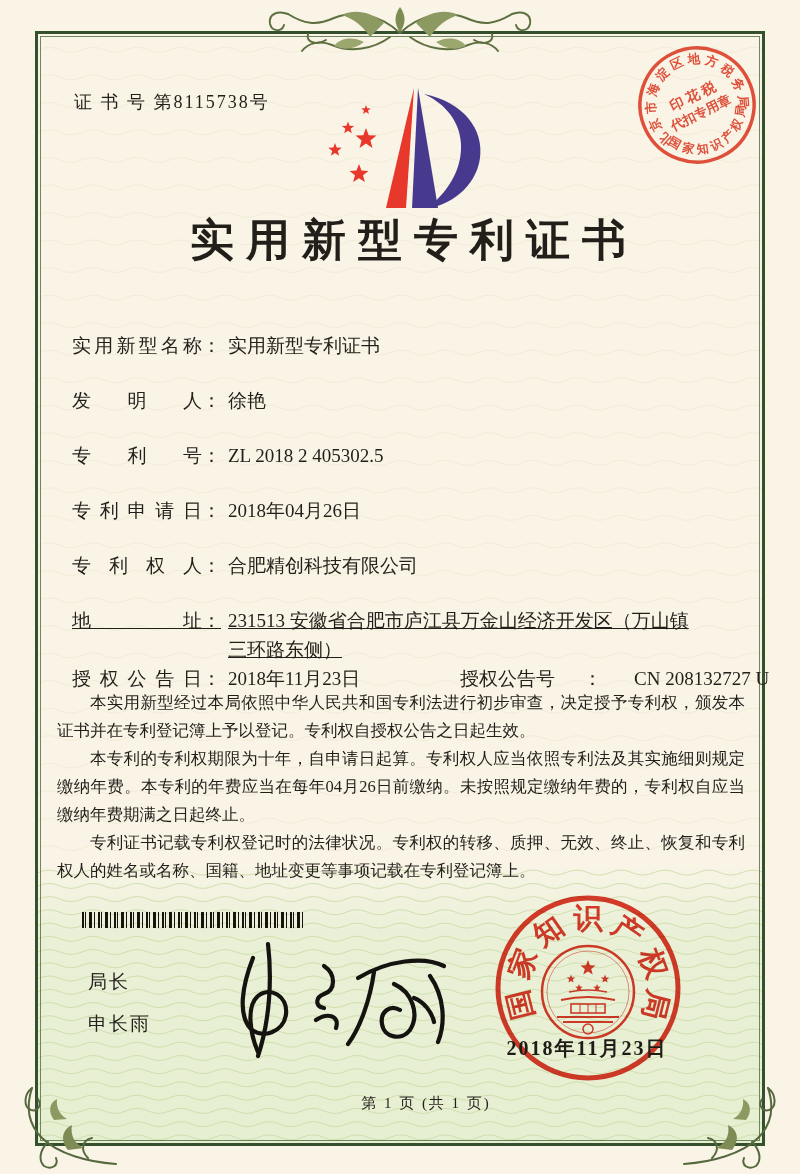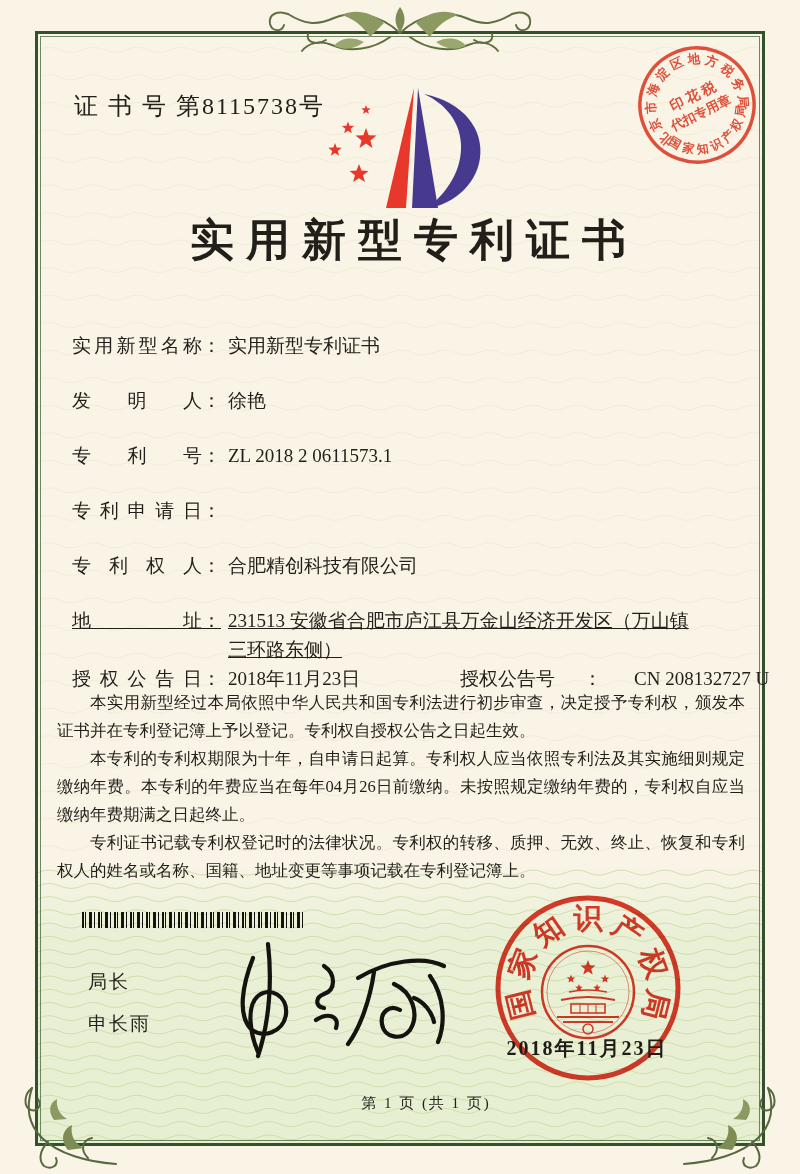--- a/index.html
+++ b/index.html
@@ -18,21 +18,21 @@
   .green-zone svg{position:absolute;left:0;top:0;}
   .frame-outer{
     position:absolute;left:35px;top:31px;width:724px;height:1109px;
     border:3px solid #34502c;z-index:1;pointer-events:none;
   }
   .frame-inner{position:absolute;left:2px;top:2px;right:2px;bottom:2px;border:1px solid rgba(86,115,72,.85);}
   .ornament-top{position:absolute;left:258px;top:2px;z-index:2;}
   .corner{position:absolute;z-index:2;}
   .corner-left{left:18px;top:1080px;}
   .corner-right{right:18px;top:1080px;transform:scaleX(-1);}
-  .cert-no{position:absolute;left:74px;top:90px;font-size:24px;letter-spacing:2px;z-index:2;}
+  .cert-no{position:absolute;left:74px;top:90px;font-size:18px;letter-spacing:2px;z-index:2;}
   .logo{position:absolute;left:326px;top:82px;z-index:2;}
   .tax-stamp{position:absolute;left:620px;top:28px;z-index:3;mix-blend-mode:multiply;opacity:.92;}
   .title{
     position:absolute;left:8px;top:211px;width:100%;margin:0;text-align:center;
     font-size:44px;font-weight:700;letter-spacing:12px;text-indent:12px;z-index:2;
   }
   .fields{position:absolute;left:72px;top:331px;width:640px;z-index:2;}
   .frow{display:flex;margin-bottom:26px;font-size:19px;line-height:29px;position:relative;}
   .flabel{width:130px;flex:none;text-align:justify;text-align-last:justify;}
   .fcolon{flex:none;margin-right:7px;}
@@ -225,25 +225,26 @@
       <span class="fvalue">实用新型专利证书</span>
     </div>
     <div class="frow">
       <span class="flabel">发明人</span>
         <span class="fcolon">：</span>
       <span class="fvalue">徐艳</span>
     </div>
     <div class="frow">
       <span class="flabel">专利号</span>
         <span class="fcolon">：</span>
-      <span class="fvalue">ZL 2018 2 0611573.1</span>
+      <span class="fvalue">ZL 2018 2 405302.5</span>
     </div>
     <div class="frow">
       <span class="flabel">专利申请日</span>
         <span class="fcolon">：</span>
+      <span class="fvalue">2018年04月26日</span>
     </div>
     <div class="frow">
       <span class="flabel">专利权人</span>
         <span class="fcolon">：</span>
       <span class="fvalue">合肥精创科技有限公司</span>
     </div>
     <div class="frow addr">
       <span class="flabel">地址</span>
         <span class="fcolon">：</span>
       <span class="fvalue">231513 安徽省合肥市庐江县万金山经济开发区（万山镇三环路东侧）</span>

